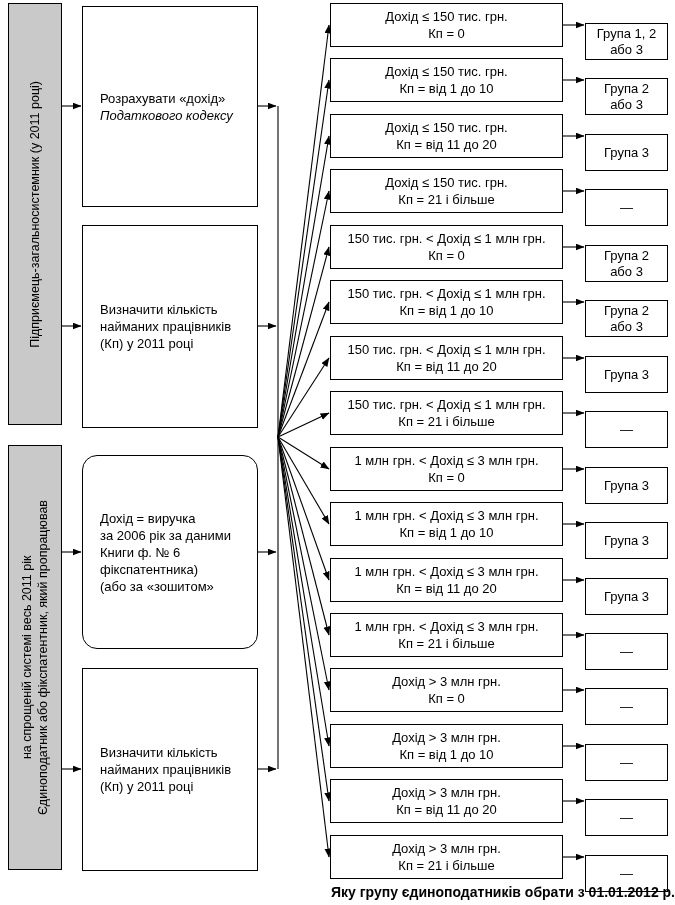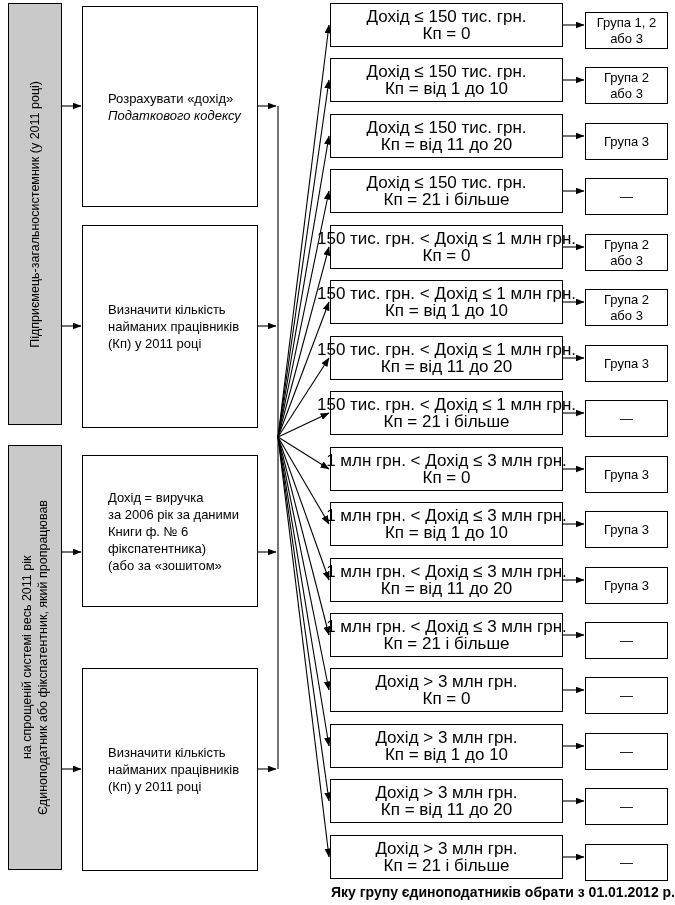--- a/index.html
+++ b/index.html
@@ -17,36 +17,36 @@
   #bar1{top:3px;height:422px;}
   #bar2{top:445px;height:425px;}
   .bar-label{
     writing-mode:vertical-lr;transform:rotate(180deg);
     font-size:12.5px;line-height:16px;text-align:center;white-space:nowrap;
   }
   .pbox{
     position:absolute;left:82px;width:176px;border:1.3px solid #000;
     box-sizing:border-box;background:#fff;
     display:flex;flex-direction:column;justify-content:center;
-    padding-left:25px;font-size:13px;line-height:17px;
+    padding-left:17px;font-size:13px;line-height:17px;
   }
   #pbox1{top:6px;height:201px;}
   #pbox2{top:225px;height:203px;}
-  #pbox3{top:455px;height:152px;}
+  #pbox3{top:455px;height:194px;border-radius:15px;}
   #pbox4{top:668px;height:203px;}
   .it{font-style:italic;}
   .row{position:absolute;left:0;width:675px;height:44px;}
   .cond-box{
     position:absolute;left:330px;top:0;width:233px;height:44px;
     border:1.3px solid #000;box-sizing:border-box;background:#fff;
     display:flex;flex-direction:column;align-items:center;justify-content:center;
-    font-size:17px;line-height:17px;text-align:center;white-space:nowrap;
+    font-size:13px;line-height:17px;text-align:center;white-space:nowrap;
   }
   .res-box{
-    position:absolute;left:585px;top:9px;width:83px;height:37px;
+    position:absolute;left:585px;top:20px;width:83px;height:37px;
     border:1.3px solid #000;box-sizing:border-box;background:#fff;
     display:flex;flex-direction:column;align-items:center;justify-content:center;
     font-size:13px;line-height:16px;text-align:center;white-space:nowrap;
   }
   .res-box div:empty{display:none;}
   #caption{
     position:absolute;left:0;right:0;top:884px;text-align:right;
     font-weight:bold;font-size:14px;
   }
 </style>

